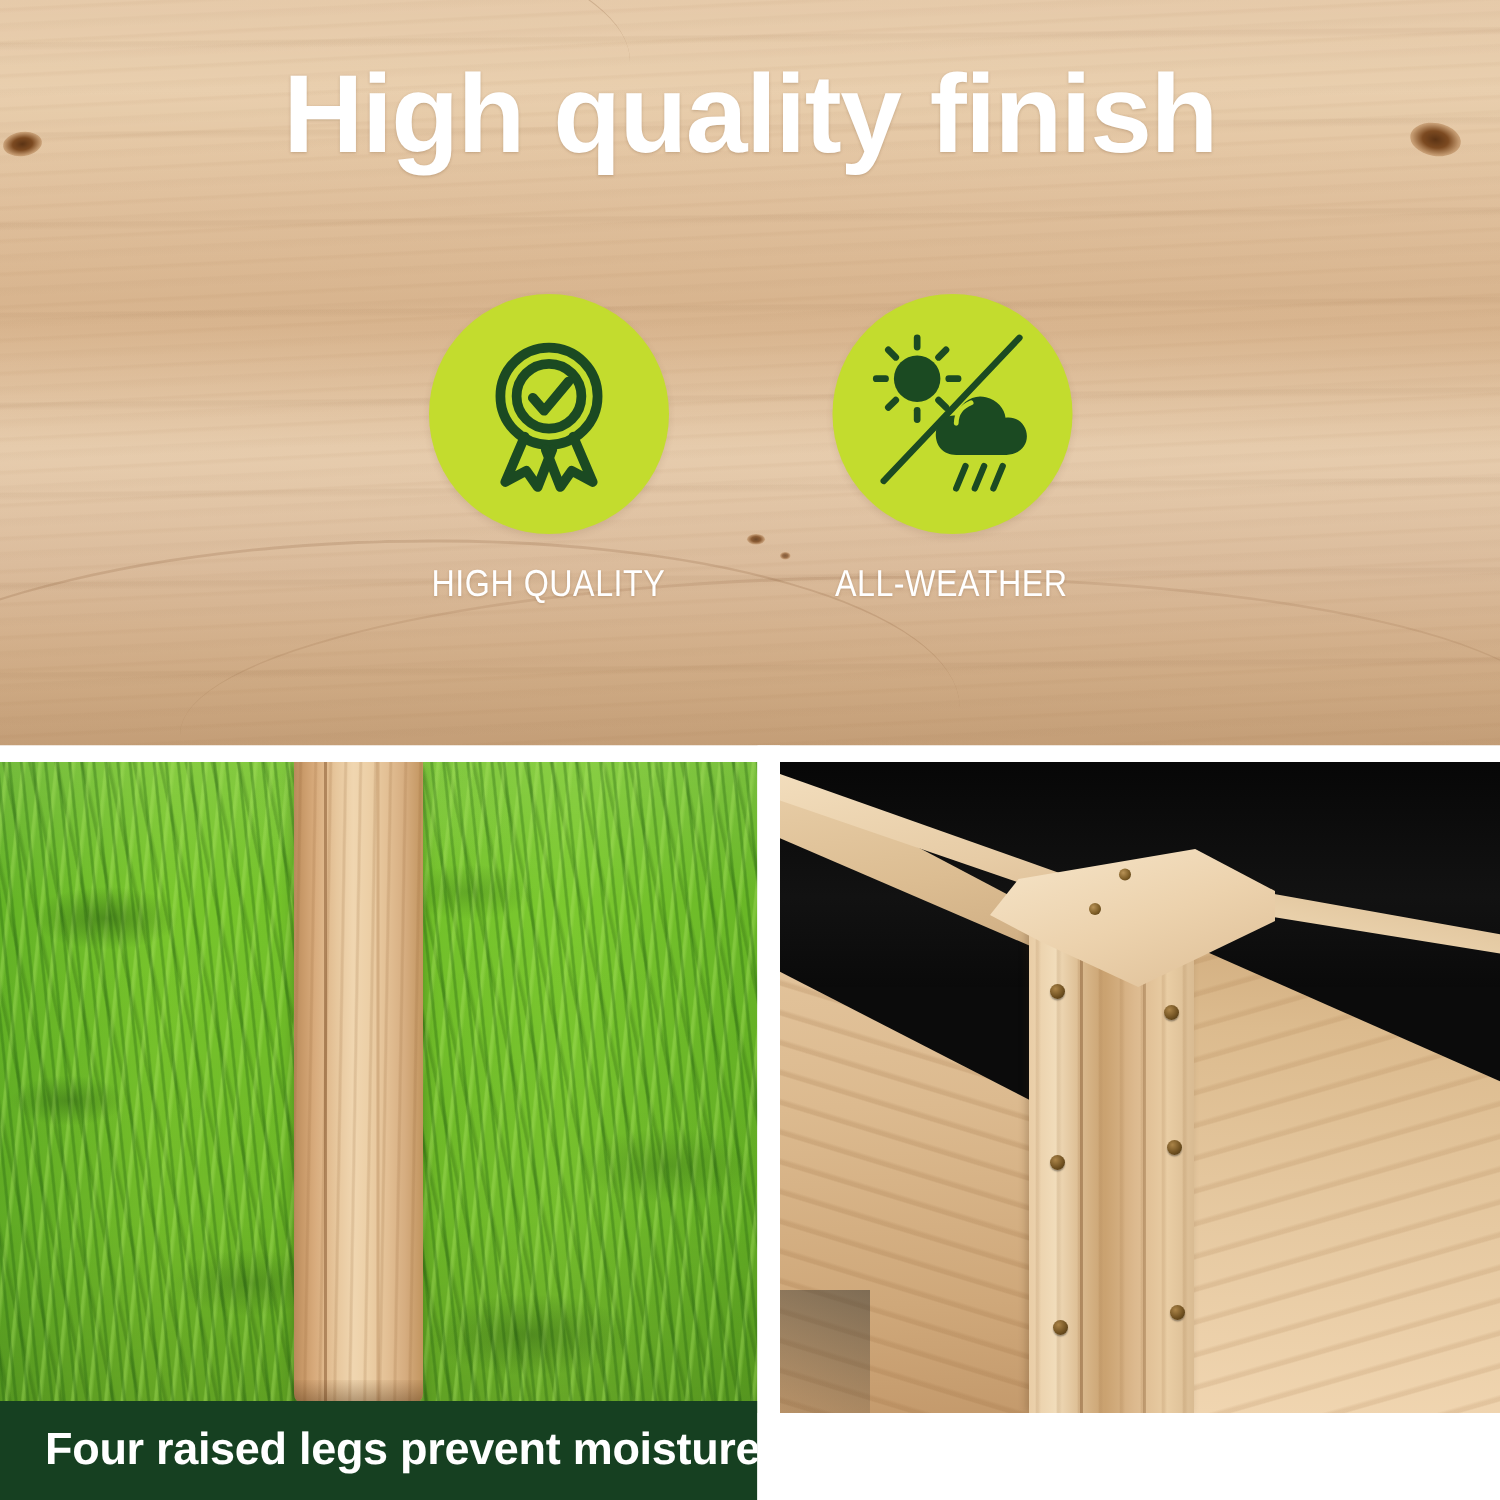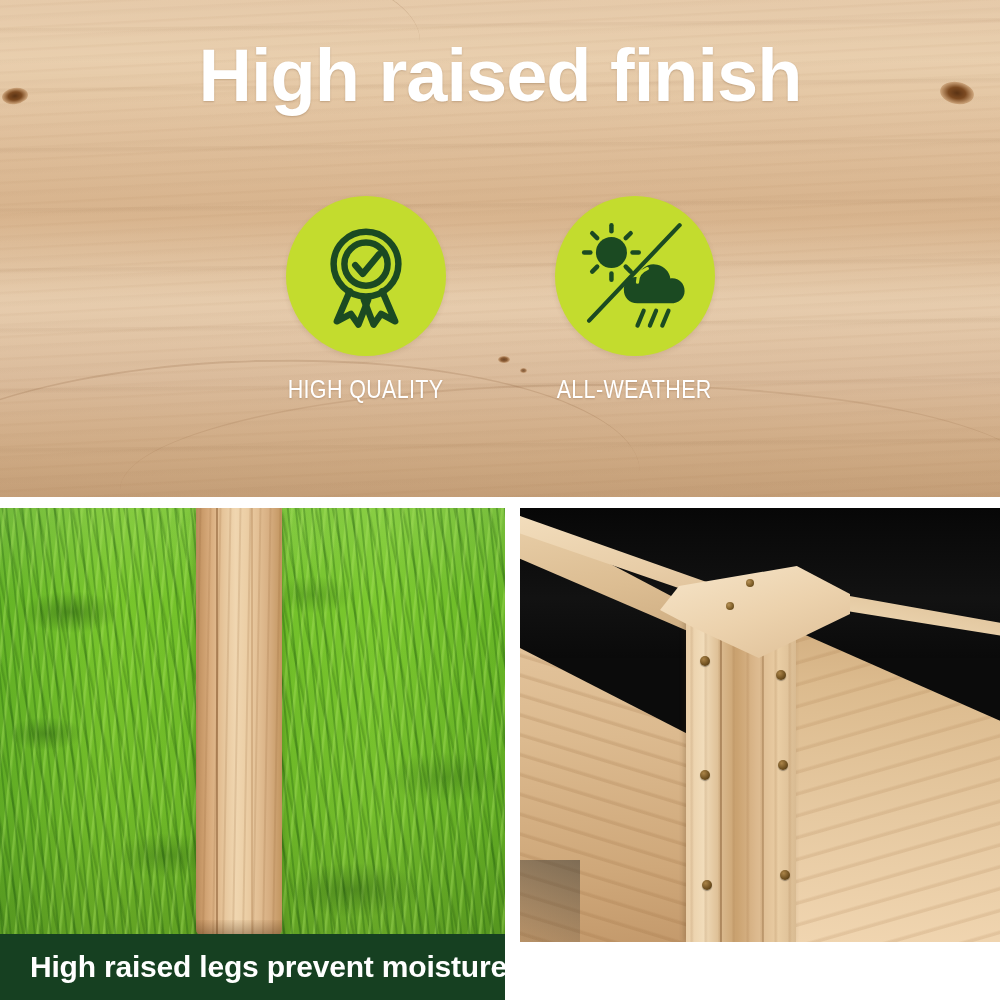--- a/index.html
+++ b/index.html
@@ -287,21 +287,21 @@
     <div class="grain"></div>
     <div class="grain2"></div>
     <div class="arc a1"></div>
     <div class="arc a2"></div>
     <div class="arc a3"></div>
     <div class="knot k1"></div>
     <div class="knot k2"></div>
     <div class="knot k3"></div>
     <div class="knot k4"></div>
 
-    <div class="hero-title">High raised finish</div>
+    <div class="hero-title">High quality finish</div>
 
     <div class="badges">
 
       <div class="badge">
         <div class="badge-circle" style="background:#C3DC2E;">
           <svg width="108" height="108" viewBox="0 0 100 100">
             <g fill="none" stroke="#1B4A22" stroke-width="6" stroke-linecap="round" stroke-linejoin="round">
               <circle cx="50" cy="39" r="30"></circle>
               <circle cx="50" cy="39" r="20"></circle>
               <polyline points="40,40 47,48 62,30"></polyline>
@@ -360,21 +360,21 @@
       <div class="blades"></div>
       <div class="mottle"></div>
     </div>
     <div class="leg">
       <div class="lgrain"></div>
       <div class="edge e1"></div>
       <div class="edge e2"></div>
       <div class="foot"></div>
     </div>
     <div class="caption left">
-      <span class="caption-text">High raised legs prevent moisture</span>
+      <span class="caption-text">Four raised legs prevent moisture</span>
     </div>
   </div>
 
   <div class="photo right">
     <div class="planter">
       <div class="liner"></div>
       <div class="wall-back"></div>
       <div class="rail-left"></div>
       <div class="rail-right"></div>
 

